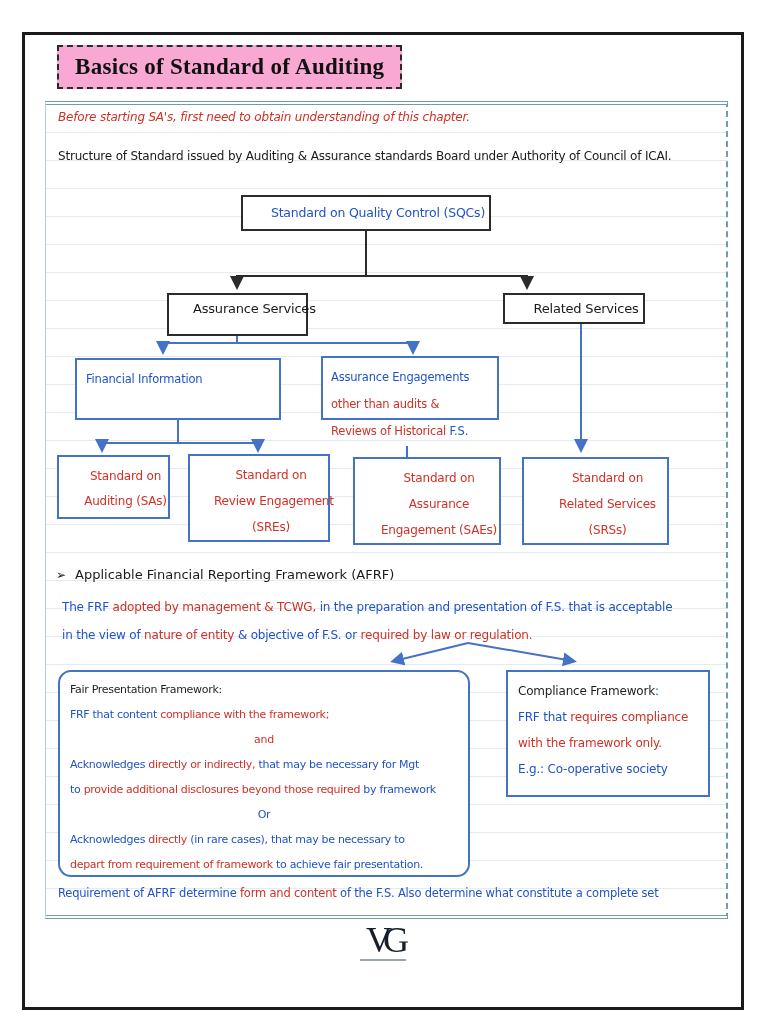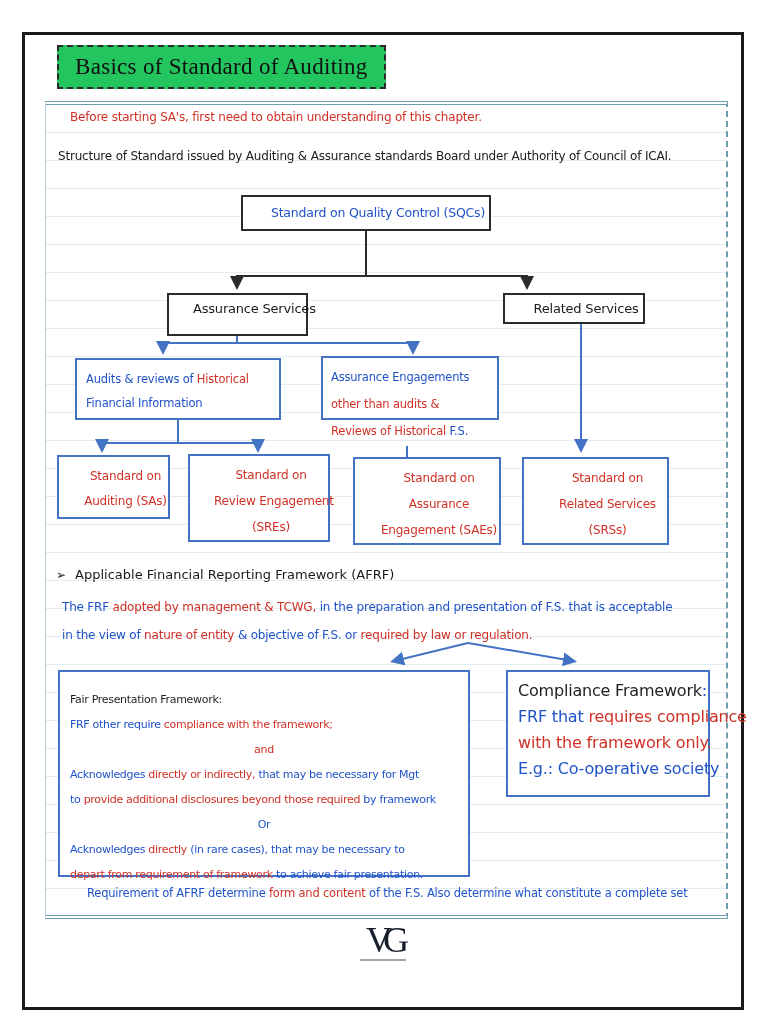--- a/index.html
+++ b/index.html
@@ -1,22 +1,22 @@
 <!DOCTYPE html>
 <html><head>
 <meta charset="utf-8">
 <style>
   html,body{margin:0;padding:0;}
   body{width:768px;height:1024px;background:#ffffff;position:relative;overflow:hidden;
        font-family:"DejaVu Sans",sans-serif;}
   .sheet{position:absolute;left:22px;top:32px;width:722px;height:978px;background:#fff;
          border:3px solid #1a1a1a;box-sizing:border-box;}
   .title-box{position:absolute;left:32px;top:10px;display:inline-block;
-             background:#22c55e;border:2px dashed #2a2a2a;padding:7px 16px;
-             font-family:"Liberation Serif",serif;font-weight:normal;font-size:23px;color:#101010;
+             background:#f9a8d4;border:2px dashed #2a2a2a;padding:7px 16px;
+             font-family:"Liberation Serif",serif;font-weight:bold;font-size:23px;color:#101010;
              letter-spacing:.3px;}
   .content{position:absolute;left:20px;top:66px;width:683px;height:818px;box-sizing:border-box;
            border-top:4px double #6f9dac;border-bottom:4px double #6f9dac;
            border-left:1px solid #b9cdd6;border-right:2px dashed #6f9dac;
            background-image:repeating-linear-gradient(to bottom,transparent 0,transparent 27px,#e4ecf3 27px,#e4ecf3 28px);}
   .hw{font-size:12px;letter-spacing:-0.2px;white-space:nowrap;color:#1a1a1a;}
   .abs{position:absolute;}
   .c-b{color:#2053c8;} .c-r{color:#cf3126;} .c-k{color:#1f1f1f;}
   .fbox{position:absolute;background:#fff;box-sizing:border-box;z-index:2;padding-left:24px;}
   .bk{border:2px solid #2b2b2b;} .bl{border:2px solid #4472c4;}
@@ -40,21 +40,21 @@
 </style>
 </head>
 <body>
 
 <div class="sheet">
 
   <div class="title-box">Basics of Standard of Auditing</div>
 
   <div class="content">
 
-    <div class="abs hw c-r" style="left:24px;top:5px;">Before starting SA's, first need to obtain understanding of this chapter.</div>
+    <div class="abs hw c-r" style="left:12px;top:5px;font-style:italic;">Before starting SA's, first need to obtain understanding of this chapter.</div>
 
     <div class="abs hw" style="left:12px;top:44px;color:#1a1a1a;">Structure of Standard issued by Auditing &amp; Assurance standards Board under Authority of Council of ICAI.</div>
 
     <svg class="conn" width="683" height="818">
       <defs>
         <marker id="mB" markerWidth="10" markerHeight="10" refX="5" refY="3.5" orient="auto">
           <path d="M0,0 L7,3.5 L0,7 Z" fill="#2b2b2b"></path>
         </marker>
         <marker id="mU" markerWidth="10" markerHeight="10" refX="5" refY="3.5" orient="auto">
           <path d="M0,0 L7,3.5 L0,7 Z" fill="#4472c4"></path>
@@ -84,21 +84,20 @@
 
     <div class="fbox bk hw ctr" style="left:195px;top:90px;width:250px;height:36px;line-height:32px;font-size:12.5px;">
       <span class="c-b">Standard on Quality Control (SQCs)</span>
     </div>
 
     <div class="fbox bk hw ctr" style="left:121px;top:188px;width:141px;height:43px;line-height:27px;font-size:13px;">Assurance Services</div>
 
     <div class="fbox bk hw ctr" style="left:457px;top:188px;width:142px;height:31px;line-height:27px;font-size:13px;">Related Services</div>
 
     <div class="fbox bl hw" style="left:29px;top:253px;width:206px;height:62px;padding:7px 9px;line-height:24px;font-size:11.5px;">
-        <div class="tl"><span class="c-b">Audits &amp; reviews of </span><span class="c-r">Historical</span></div>
         <div class="tl"><span class="c-b">Financial Information</span></div>
       </div>
 
     <div class="fbox bl hw" style="left:275px;top:251px;width:178px;height:64px;padding:6px 8px;line-height:27px;font-size:11.5px;">
         <div class="tl"><span class="c-b">Assurance Engagements</span></div>
         <div class="tl"><span class="c-r">other than audits &amp;</span></div>
         <div class="tl"><span class="c-r">Reviews of Historical </span><span class="c-b">F.S.</span></div>
       </div>
 
     <div class="fbox bl hw ctr" style="left:11px;top:350px;width:113px;height:64px;padding-top:7px;line-height:25px;font-size:12px;">
@@ -126,39 +125,39 @@
 
     <div class="abs afrf-head" style="left:10px;top:462px;">
       <span class="bullet">➢</span><span>Applicable Financial Reporting Framework (AFRF)</span>
     </div>
 
     <div class="abs hw" style="left:16px;top:488px;line-height:28px;">
         <div class="tl"><span class="c-b">The FRF </span><span class="c-r">adopted by management &amp; TCWG, </span><span class="c-b">in the preparation and presentation of F.S. that is acceptable</span></div>
         <div class="tl"><span class="c-b">in the view of </span><span class="c-r">nature of entity </span><span class="c-b">&amp; </span><span class="c-b">objective of F.S. or </span><span class="c-r">required by law or regulation.</span></div>
       </div>
 
-    <div class="fbox bl hw" style="left:12px;top:565px;width:412px;height:207px;padding:15px 10px;line-height:25px;font-size:11px;letter-spacing:-0.3px;">
+    <div class="fbox bl hw" style="left:12px;top:565px;width:412px;height:207px;padding:5px 10px;line-height:25px;font-size:11px;letter-spacing:-0.3px;border-radius:13px;">
         <div class="tl"><span class="c-k">Fair Presentation Framework:</span></div>
-        <div class="tl"><span class="c-b">FRF other require </span><span class="c-r">compliance with the framework;</span></div>
+        <div class="tl"><span class="c-b">FRF that content </span><span class="c-r">compliance with the framework;</span></div>
         <div class="tl ta-center"><span class="c-r">and</span></div>
         <div class="tl"><span class="c-b">Acknowledges </span><span class="c-r">directly or indirectly, </span><span class="c-b">that may be necessary for Mgt</span></div>
         <div class="tl"><span class="c-b">to </span><span class="c-r">provide additional disclosures beyond those required </span><span class="c-b">by framework</span></div>
         <div class="tl ta-center"><span class="c-b">Or</span></div>
         <div class="tl"><span class="c-b">Acknowledges </span><span class="c-r">directly </span><span class="c-b">(in rare cases), that may be necessary to</span></div>
         <div class="tl"><span class="c-r">depart from requirement of framework </span><span class="c-b">to achieve fair presentation.</span></div>
       </div>
 
-    <div class="fbox bl hw" style="left:460px;top:565px;width:204px;height:127px;padding:6px 10px;line-height:26px;font-size:16px;">
+    <div class="fbox bl hw" style="left:460px;top:565px;width:204px;height:127px;padding:6px 10px;line-height:26px;font-size:12px;">
         <div class="tl"><span class="c-k">Compliance Framework</span><span class="c-b">:</span></div>
         <div class="tl"><span class="c-b">FRF that </span><span class="c-r">requires compliance</span></div>
         <div class="tl"><span class="c-r">with the framework only.</span></div>
         <div class="tl"><span class="c-b">E.g.: Co-operative society</span></div>
       </div>
 
-    <div class="abs hw" style="left:12px;top:774px;line-height:28px;font-size:11.5px;margin-left:29px;">
+    <div class="abs hw" style="left:12px;top:774px;line-height:28px;font-size:11.5px;">
         <div class="tl"><span class="c-b">Requirement of AFRF determine </span><span class="c-r">form and content </span><span class="c-b">of the F.S. Also determine what constitute a complete set</span></div>
       </div>
 
   </div>
 
   <div class="logo">
     <div class="logo-vg">VG</div>
     <div class="logo-line"></div>
   </div>
 

